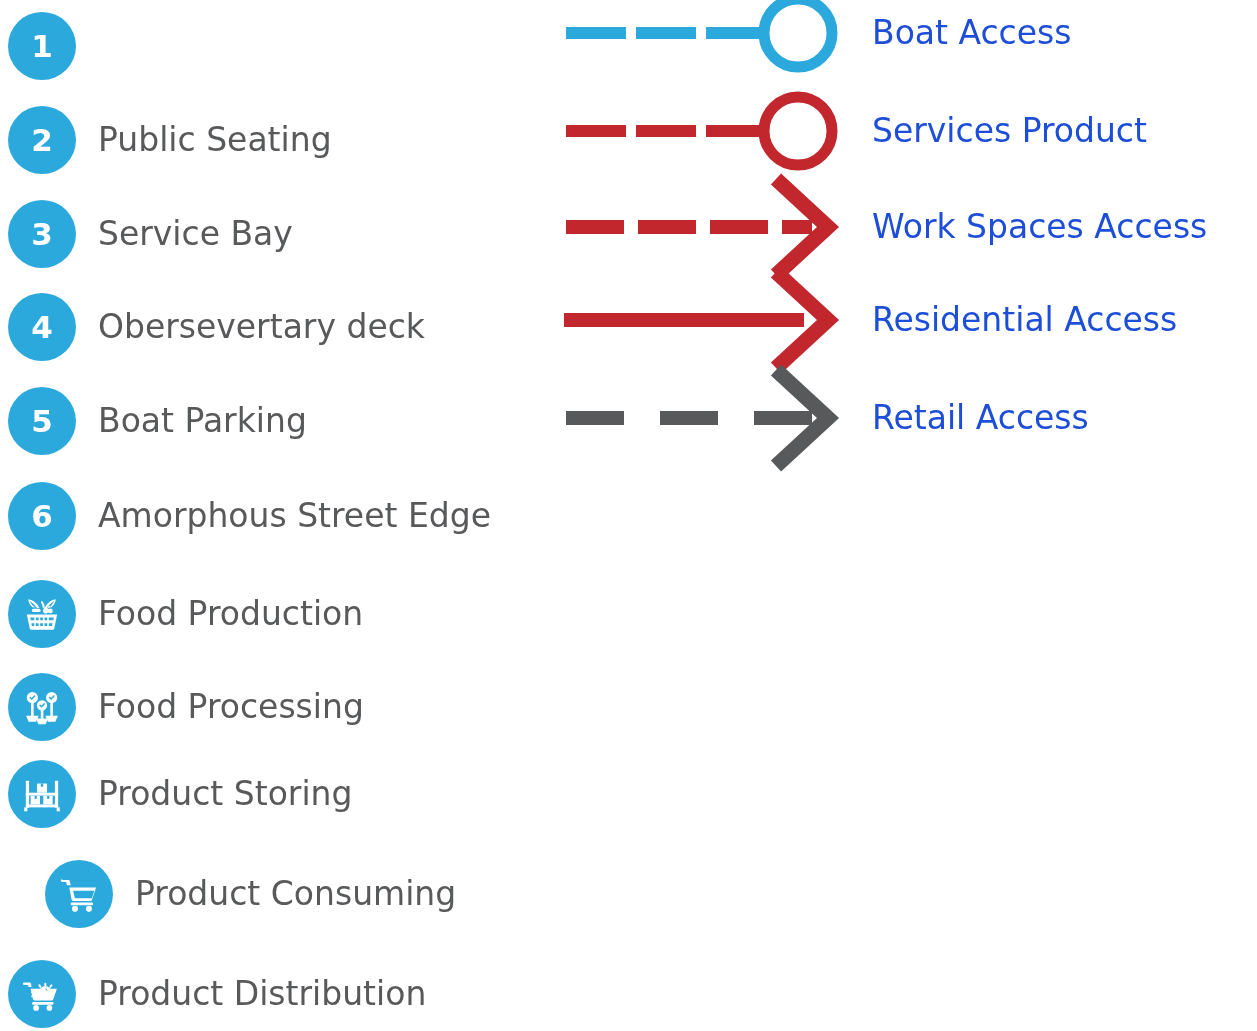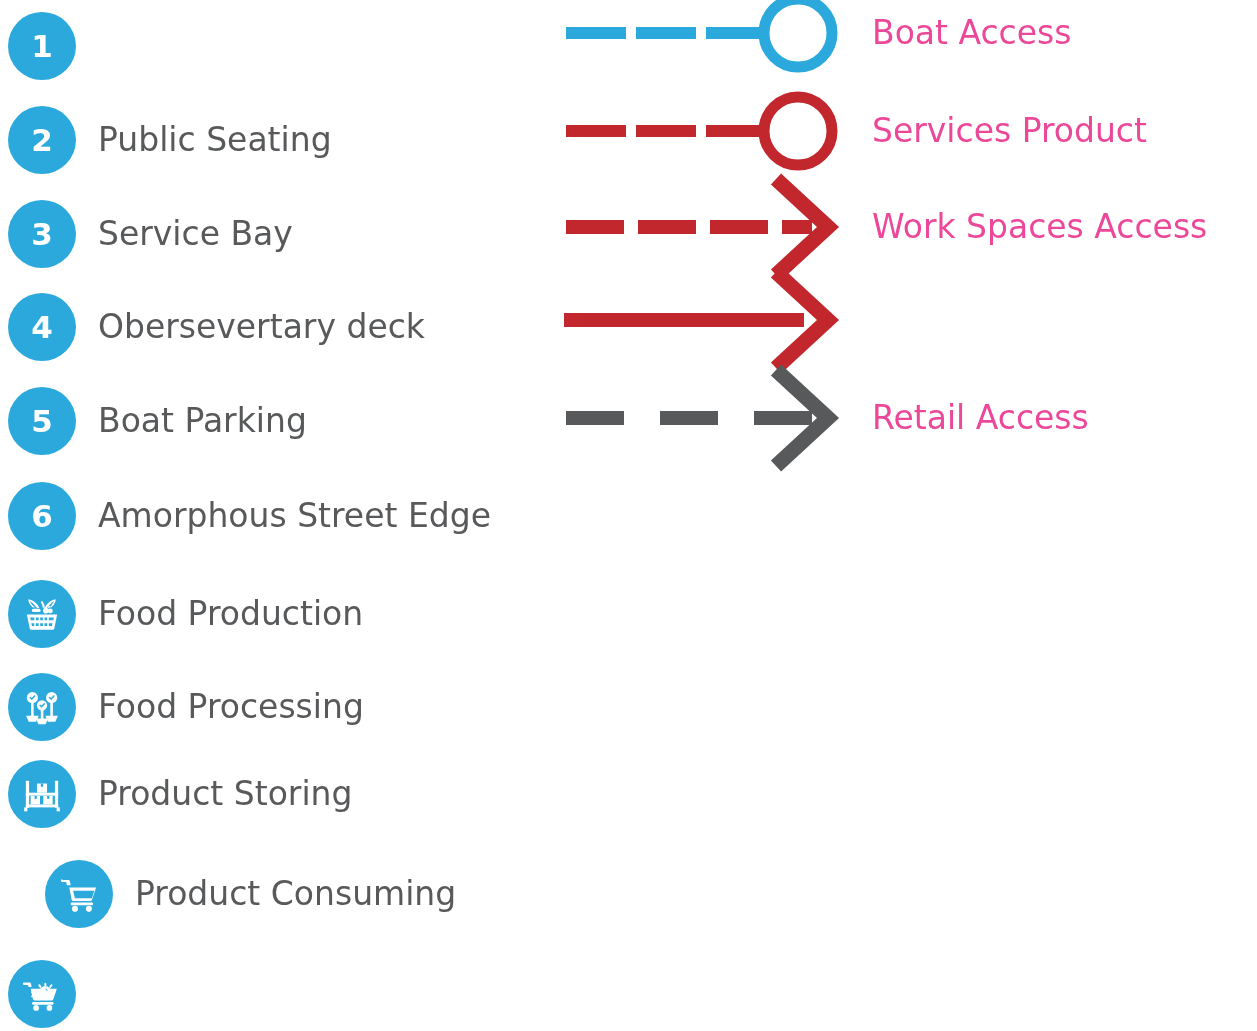--- a/index.html
+++ b/index.html
@@ -80,21 +80,21 @@
     min-width: 290px;
     height: 110px;
     position: relative;
   }
   .symbol-slot svg {
     position: absolute;
     left: 0;
     top: 0;
   }
   .access-label {
-    color: #ec4899;
+    color: #1d4ed8;
     font-size: 33px;
     line-height: 1.05;
     white-space: nowrap;
     margin-left: 22px;
     font-family: "DejaVu Sans", sans-serif;
   }
 </style>
 </head>
 <body>
 
@@ -234,20 +234,21 @@
           <circle cx="27.6" cy="21.6" r="6.3"></circle>
           <rect x="26.6" y="11.7" width="2.1" height="4.3" rx="1"></rect>
           <rect x="32.6" y="13.2" width="2.1" height="4.3" rx="1" transform="rotate(36 33.6 15.3)"></rect>
           <rect x="20.6" y="13.2" width="2.1" height="4.3" rx="1" transform="rotate(-36 21.6 15.3)"></rect>
         </g>
         <g fill="#2ba9dc">
           <path d="M27.8 17.6c1.3.7 2.2 2 2.4 3.4-1.3-.6-2.3-1.9-2.4-3.4z"></path>
         </g>
       </svg>
       </div>
+      <span class="row-label">Product Distribution</span>
     </div>
   </div>
 <div id="right-column">
     <div class="access-row" style="top: -22px;">
       <div class="symbol-slot">
         <svg width="290" height="110" viewBox="0 0 290 110">
       <rect x="6" y="49" width="60" height="12" fill="#2ba9dc"></rect>
           <rect x="76" y="49" width="60" height="12" fill="#2ba9dc"></rect>
           <rect x="146" y="49" width="60" height="12" fill="#2ba9dc"></rect>
       <circle cx="238" cy="55" r="34" fill="none" stroke="#2ba9dc" stroke-width="11"></circle>
@@ -278,20 +279,21 @@
       </div>
       <span class="access-label">Work Spaces Access</span>
     </div>
     <div class="access-row" style="top: 265px;">
       <div class="symbol-slot">
         <svg width="290" height="110" viewBox="0 0 290 110">
     <rect x="4" y="48" width="240" height="14" fill="#c1272d"></rect>
     <path d="M216 7 L268 55 L216 103" fill="none" stroke="#c1272d" stroke-width="15" stroke-linecap="butt" stroke-linejoin="miter"></path>
   </svg>
       </div>
+      <span class="access-label">Residential Access</span>
     </div>
     <div class="access-row" style="top: 363px;">
       <div class="symbol-slot">
         <svg width="290" height="110" viewBox="0 0 290 110">
     <rect x="6" y="48" width="58" height="14" fill="#58595b"></rect>
           <rect x="100" y="48" width="58" height="14" fill="#58595b"></rect>
           <rect x="194" y="48" width="58" height="14" fill="#58595b"></rect>
     <path d="M216 7 L268 55 L216 103" fill="none" stroke="#58595b" stroke-width="15" stroke-linecap="butt" stroke-linejoin="miter"></path>
   </svg>
       </div>

